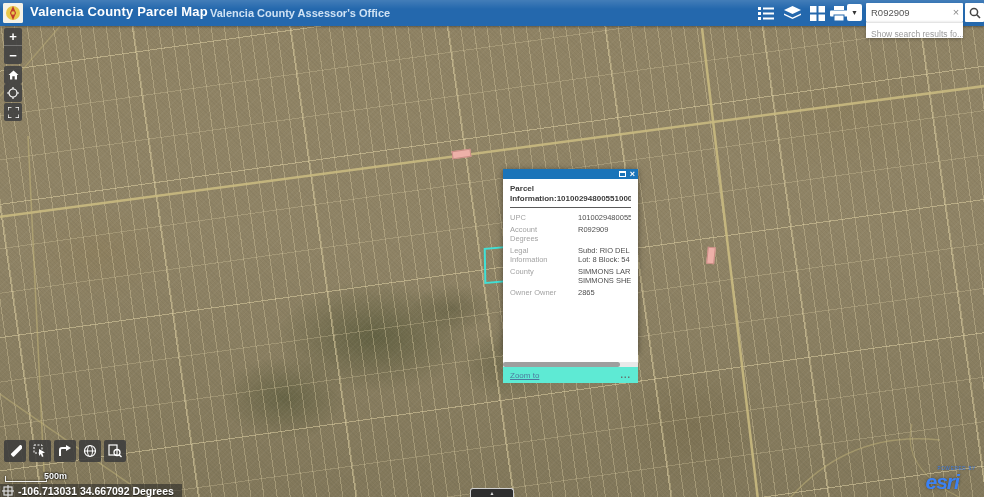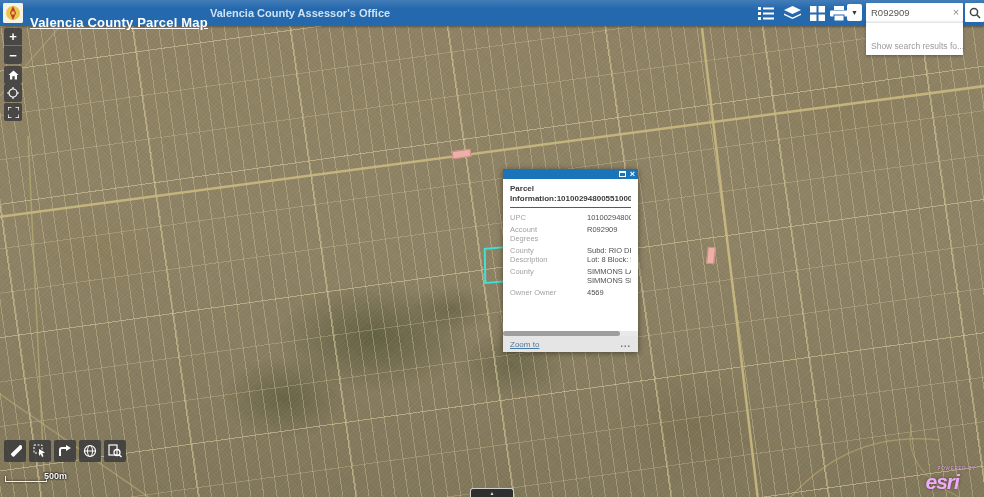--- a/index.html
+++ b/index.html
@@ -35,72 +35,72 @@
   .rl-b{left:707px;top:221px;width:6px;height:15px;transform:rotate(6deg);}
   .parcel-hl{position:absolute;left:484px;top:221px;width:20px;height:32px;
              border:2px solid #40E0D6;transform:rotate(-5deg) skewX(-4deg);}
 
   
   .header{position:absolute;left:0;top:0;width:984px;height:26px;background:#2468AD;
           background-image:linear-gradient(180deg, rgba(255,255,255,.14), rgba(255,255,255,0) 35%);
           box-shadow:0 1px 2px rgba(0,0,0,.35);}
   .logo{position:absolute;left:3px;top:3px;width:20px;height:20px;background:#f5f2e8;
         border-radius:2px;overflow:hidden;}
-  .app-title{position:absolute;left:30px;top:15px;font-size:13px;font-weight:bold;color:#ffffff;
-             letter-spacing:.2px;white-space:nowrap;text-decoration:underline;}
+  .app-title{position:absolute;left:30px;top:4px;font-size:13px;font-weight:bold;color:#ffffff;
+             letter-spacing:.2px;white-space:nowrap;}
   .app-subtitle{position:absolute;left:210px;top:7px;font-size:11px;font-weight:600;color:#cfe2f4;
              white-space:nowrap;}
   .hbtn{position:absolute;top:4px;width:20px;height:18px;display:flex;align-items:center;
         justify-content:center;cursor:pointer;}
   .hbtn svg{display:block;}
   .dd-btn{position:absolute;left:847px;top:4px;width:15px;height:17px;background:#ffffff;
           border-radius:2px;display:flex;align-items:center;justify-content:center;
           font-size:7px;color:#333;cursor:pointer;}
   .search-input{position:absolute;left:866px;top:3px;width:97px;height:19px;background:#fff;
           border:none;outline:none;font-family:"Liberation Sans",sans-serif;font-size:9.5px;
           color:#555;padding:0 14px 0 5px;box-sizing:border-box;border-radius:1px;}
   .search-clear{position:absolute;left:950px;top:5px;width:12px;height:14px;color:#8a8a8a;
           font-size:11px;line-height:14px;text-align:center;cursor:pointer;}
   .search-btn{position:absolute;left:965px;top:3px;width:19px;height:19px;background:#fff;
           border-radius:1px;display:flex;align-items:center;justify-content:center;cursor:pointer;}
-  .suggestion{position:absolute;left:866px;top:22px;width:97px;height:22px;background:#fff;
+  .suggestion{position:absolute;left:866px;top:22px;width:97px;height:16px;background:#fff;
           border-top:1px solid #e4e4e4;box-shadow:0 1px 3px rgba(0,0,0,.3);
-          font-size:8.5px;color:#9a9a9a;line-height:14px;padding:16px 5px;box-sizing:border-box;
+          font-size:8.5px;color:#9a9a9a;line-height:14px;padding:4px 5px;box-sizing:border-box;
           white-space:nowrap;overflow:hidden;cursor:pointer;}
 
   
   .ctl{position:absolute;left:4px;width:18px;background:rgba(66,66,66,.92);border-radius:2px;
        color:#fff;display:flex;align-items:center;justify-content:center;cursor:pointer;}
   .zoomgrp{top:28px;height:36px;flex-direction:column;padding:0;}
   .zbtn{width:18px;height:18px;display:flex;align-items:center;justify-content:center;
         font-size:13px;font-weight:bold;cursor:pointer;}
   .zbtn.zi{border-bottom:1px solid rgba(255,255,255,.25);box-sizing:border-box;}
   .homebtn{top:66px;height:18px;}
   .locbtn{top:84px;height:18px;}
   .extbtn{top:103px;height:18px;}
 
   
   .popup{position:absolute;left:503px;top:169px;width:135px;height:183px;
          box-shadow:0 1px 6px rgba(0,0,0,.45);}
   .popup-titlebar{height:10px;background:#1A74B9;display:flex;justify-content:flex-end;
          align-items:center;gap:4px;padding:0 3px;}
   .popup-max{width:7px;height:6px;border:1px solid #fff;border-top-width:2px;box-sizing:border-box;cursor:pointer;}
   .popup-close{color:#fff;font-size:9px;line-height:8px;font-weight:bold;cursor:pointer;}
-  .popup-body{background:#fff;height:173px;box-sizing:border-box;padding:5px 7px 0 7px;
+  .popup-body{background:#fff;height:204px;box-sizing:border-box;padding:5px 7px 0 7px;
          position:relative;overflow:hidden;}
   .popup-title{font-size:8px;font-weight:bold;color:#3c3c3c;line-height:10px;
          max-height:20px;overflow:hidden;}
   .popup-hr{border:none;border-top:1px solid #5a5a5a;margin:3px 0 5px 0;}
-  .prow{display:grid;grid-template-columns:55px 1fr;column-gap:22px;margin-bottom:3px;
+  .prow{display:grid;grid-template-columns:55px 1fr;column-gap:13px;margin-bottom:3px;
         font-size:7.5px;line-height:9px;overflow:hidden;}
   .f-lab{color:#a3a3a3;}
   .f-val{color:#4f4f4f;white-space:pre;overflow:hidden;}
   .pscroll{position:absolute;left:0;bottom:16px;width:100%;height:5px;background:#e9e9e9;cursor:pointer;}
   .pscroll-thumb{width:87%;height:5px;background:#9e9e9e;border-radius:3px;}
-  .popup-footer{position:absolute;left:0;bottom:0;width:100%;height:16px;background:#e5e5e5;
+  .popup-footer{position:absolute;left:0;bottom:0;width:100%;height:16px;background:#5eead4;
         display:flex;justify-content:space-between;align-items:center;padding:0 7px;box-sizing:border-box;}
   .zoomto{font-size:8px;color:#4d7a9e;text-decoration:underline;cursor:pointer;}
   .pmore{font-size:9px;font-weight:bold;color:#666;letter-spacing:1px;line-height:5px;cursor:pointer;}
 
   
   .tbtn{position:absolute;top:440px;width:22px;height:22px;background:rgba(60,60,60,.88);
         border-radius:2px;display:flex;align-items:center;justify-content:center;cursor:pointer;}
 
   
   .scalebar{position:absolute;left:5px;top:476px;width:40px;height:5px;
@@ -110,21 +110,21 @@
         text-shadow:0 0 2px #000,0 0 2px #000;}
   .coords{position:absolute;left:0;top:484px;height:13px;background:rgba(35,35,35,.55);
         display:flex;align-items:center;gap:4px;padding:0 8px 0 2px;}
   .coords-text{font-size:10.5px;font-weight:bold;color:#fff;text-shadow:0 1px 1px rgba(0,0,0,.6);
         white-space:nowrap;}
   .table-tab{position:absolute;left:470px;top:488px;width:42px;height:12px;background:#2e2e2e;
         border:1px solid #cfcfcf;border-bottom:none;border-radius:3px 3px 0 0;
         display:flex;justify-content:center;color:#ddd;font-size:5px;line-height:8px;cursor:pointer;}
 
   
-  .esri{position:absolute;right:8px;top:466px;text-align:left;color:#f0abfc;}
+  .esri{position:absolute;right:8px;top:466px;text-align:left;color:#3b82f6;}
   .powered{font-size:4.5px;letter-spacing:.8px;opacity:.9;text-shadow:0 0 2px rgba(0,0,0,.6);
         margin-left:12px;}
   .esri-word{font-size:21px;font-weight:bold;font-style:italic;line-height:21px;
         letter-spacing:-1px;text-shadow:0 0 3px rgba(0,0,0,.45);}
 </style>
 </head>
 <body>
 
 <div class="app">
 
@@ -239,32 +239,32 @@
 
       <div class="prow">
         <div class="f-lab">UPC</div>
         <div class="f-val">10100294800551000</div>
       </div>
       <div class="prow">
         <div class="f-lab">Account Degrees</div>
         <div class="f-val">R092909</div>
       </div>
       <div class="prow">
-        <div class="f-lab">County Description</div>
+        <div class="f-lab">Legal Information</div>
         <div class="f-val">Subd: RIO DEL OR
 Lot: 8 Block: 54 Ur</div>
       </div>
       <div class="prow">
         <div class="f-lab">County</div>
         <div class="f-val">SIMMONS LARRY
 SIMMONS SHELLY</div>
       </div>
       <div class="prow">
         <div class="f-lab">Owner Owner</div>
-        <div class="f-val">4569</div>
+        <div class="f-val">2865</div>
       </div>
 
       <div class="pscroll">
         <div class="pscroll-thumb"></div>
       </div>
       <div class="popup-footer">
         <span class="zoomto">Zoom to</span>
         <span class="pmore">...</span>
       </div>
     </div>
@@ -297,20 +297,28 @@
   <div class="tbtn" style="left:104px;">
     <svg width="14" height="14" viewBox="0 0 14 14">
       <rect x="1" y="1" width="8" height="10" fill="none" stroke="#fff" stroke-width="1.2"></rect>
       <circle cx="9" cy="8.5" r="3" fill="none" stroke="#fff" stroke-width="1.3"></circle>
       <line x1="11.2" y1="10.7" x2="13.5" y2="13" stroke="#fff" stroke-width="1.4"></line>
     </svg>
   </div>
 
   <div class="scalebar"></div>
   <div class="scale-label">500m</div>
+  <div class="coords">
+    <svg width="12" height="12" viewBox="0 0 12 12">
+      <rect x="2" y="2" width="8" height="8" fill="none" stroke="#ddd" stroke-width="1.2"></rect>
+      <line x1="6" y1="0" x2="6" y2="12" stroke="#ddd" stroke-width="1.2"></line>
+      <line x1="0" y1="6" x2="12" y2="6" stroke="#ddd" stroke-width="1.2"></line>
+    </svg>
+    <span class="coords-text">-106.713031 34.667092 Degrees</span>
+  </div>
   <div class="table-tab">▲</div>
 
   <div class="esri">
     <div class="powered">POWERED BY</div>
     <div class="esri-word">esri</div>
   </div>
 
 </div>
 
 </body></html>

